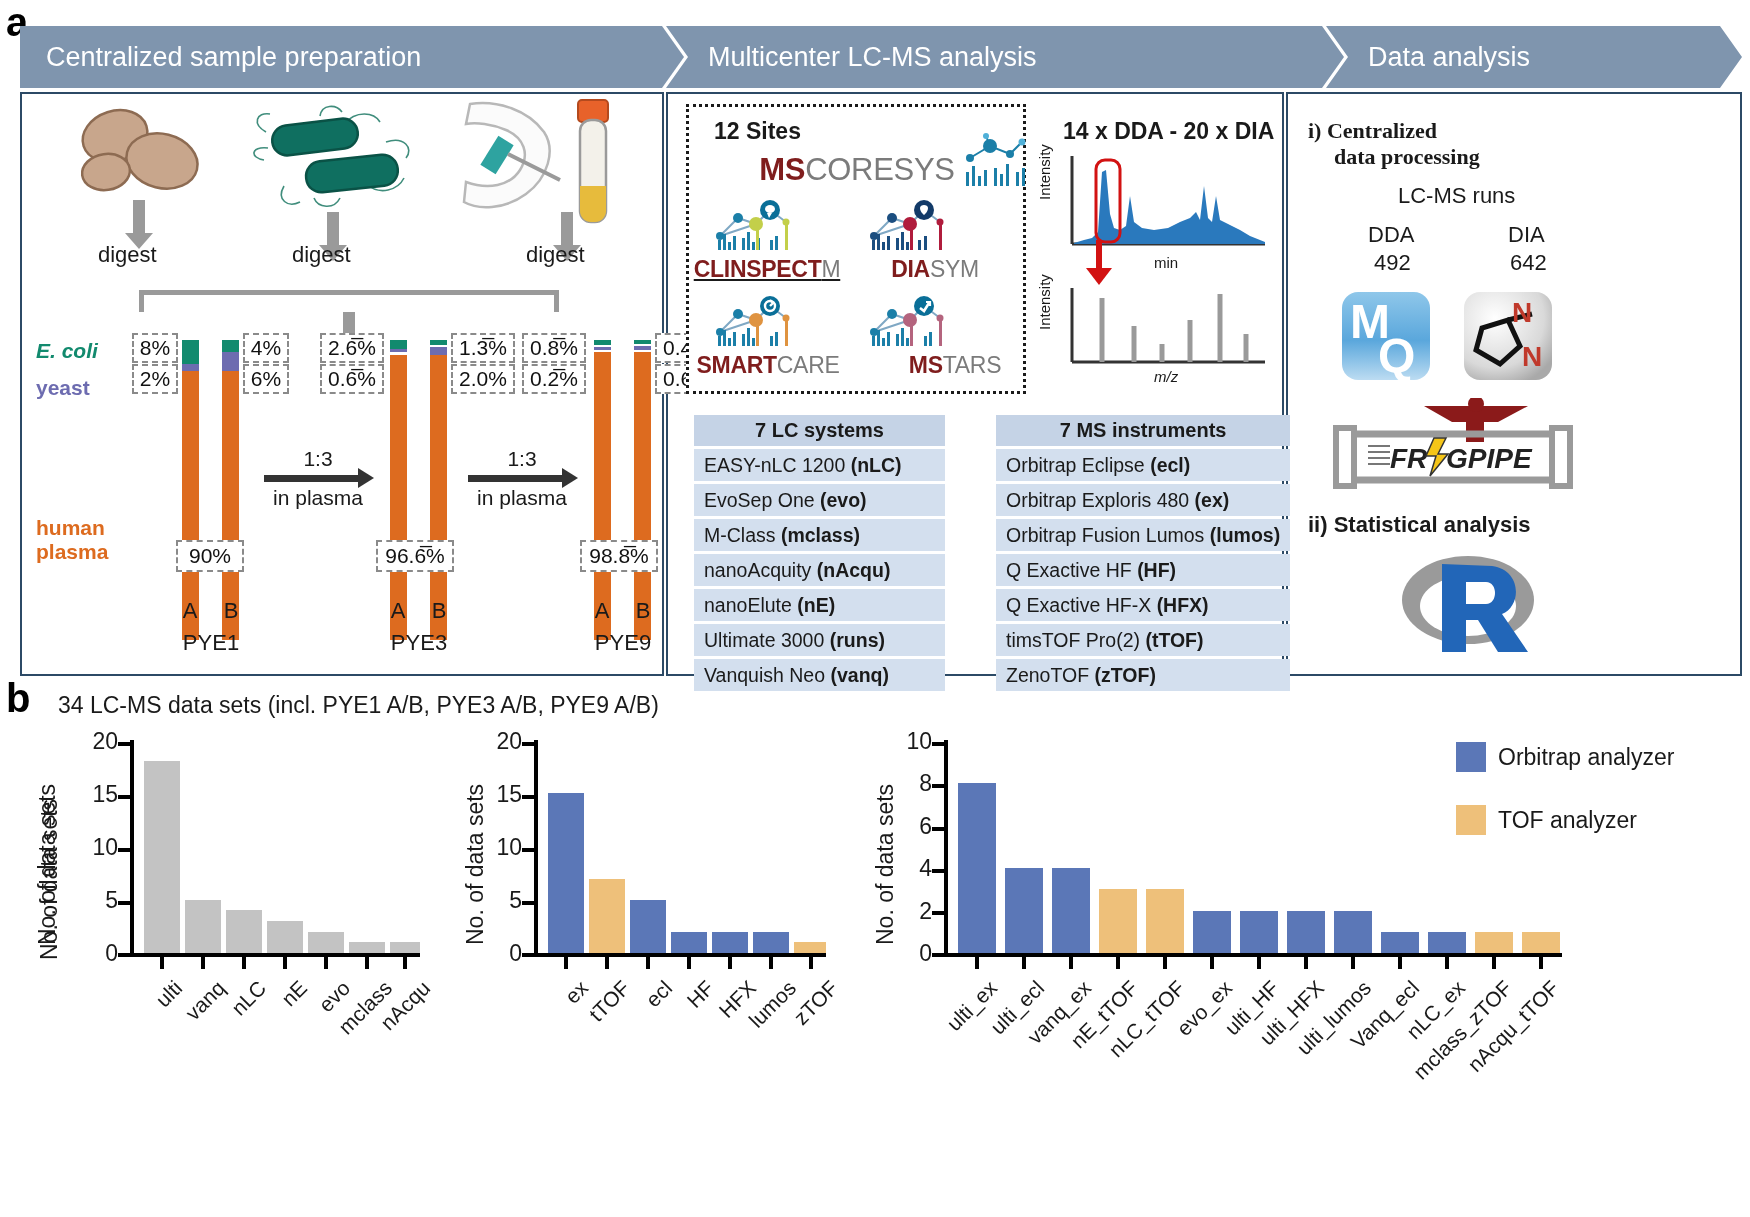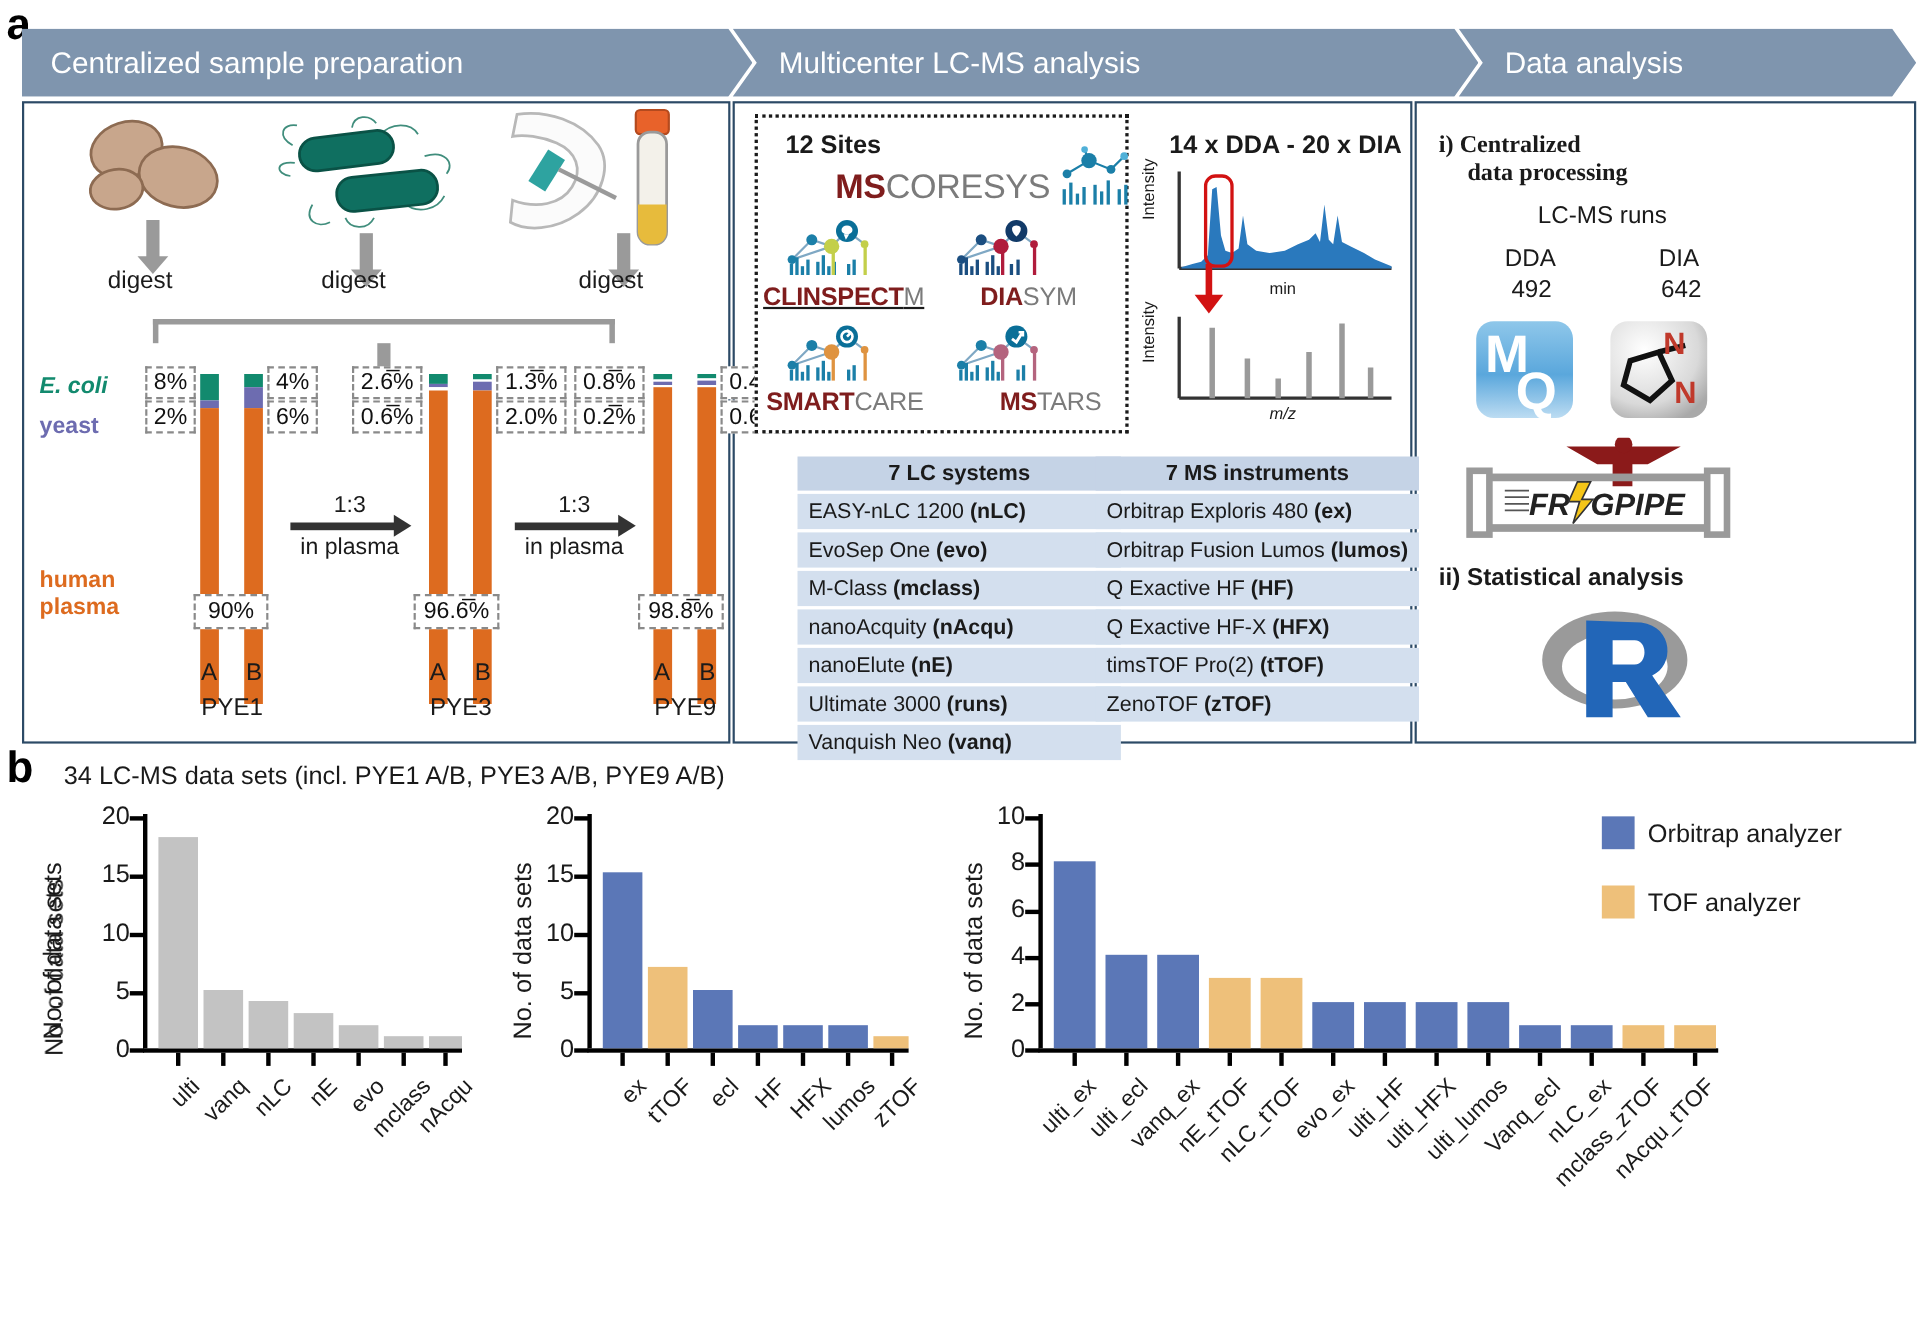--- a/index.html
+++ b/index.html
@@ -108,21 +108,21 @@
   table.inst {
     position:absolute; border-collapse:separate; border-spacing:0 3px;
     font-size:19.5px;
   }
   table.inst th {
     background:#c5d3e6; font-weight:bold; text-align:center; padding:4px 6px; font-size:20px;
   }
   table.inst td {
     background:#d3dfee; padding:4.5px 10px; text-align:left; white-space:nowrap;
   }
-  #tbl-lc  { left:725px;  top:412px; width:294px; }
+  #tbl-lc  { left:694px;  top:412px; width:251px; }
   #tbl-ms  { left:996px;  top:412px; width:278px; }
 
   
   .rp-head { position:absolute; font-size:22px; font-weight:bold; line-height:1.18; }
   .rp-text { position:absolute; font-size:22px; }
 
   .sw-icon { position:absolute; }
 
   
   #b-caption { position:absolute; left:58px; top:692px; font-size:23px; }
@@ -501,20 +501,23 @@
   </tbody>
 </table>
 
 <table class="inst" id="tbl-ms">
   <thead>
       <tr>
         <th>7 MS instruments</th>
       </tr>
     </thead>
   <tbody>
+    <tr>
+        <td><span>Orbitrap Eclipse </span><b>(ecl)</b></td>
+      </tr>
     <tr>
         <td><span>Orbitrap Exploris 480 </span><b>(ex)</b></td>
       </tr>
     <tr>
         <td><span>Orbitrap Fusion Lumos </span><b>(lumos)</b></td>
       </tr>
     <tr>
         <td><span>Q Exactive HF </span><b>(HF)</b></td>
       </tr>
     <tr>

